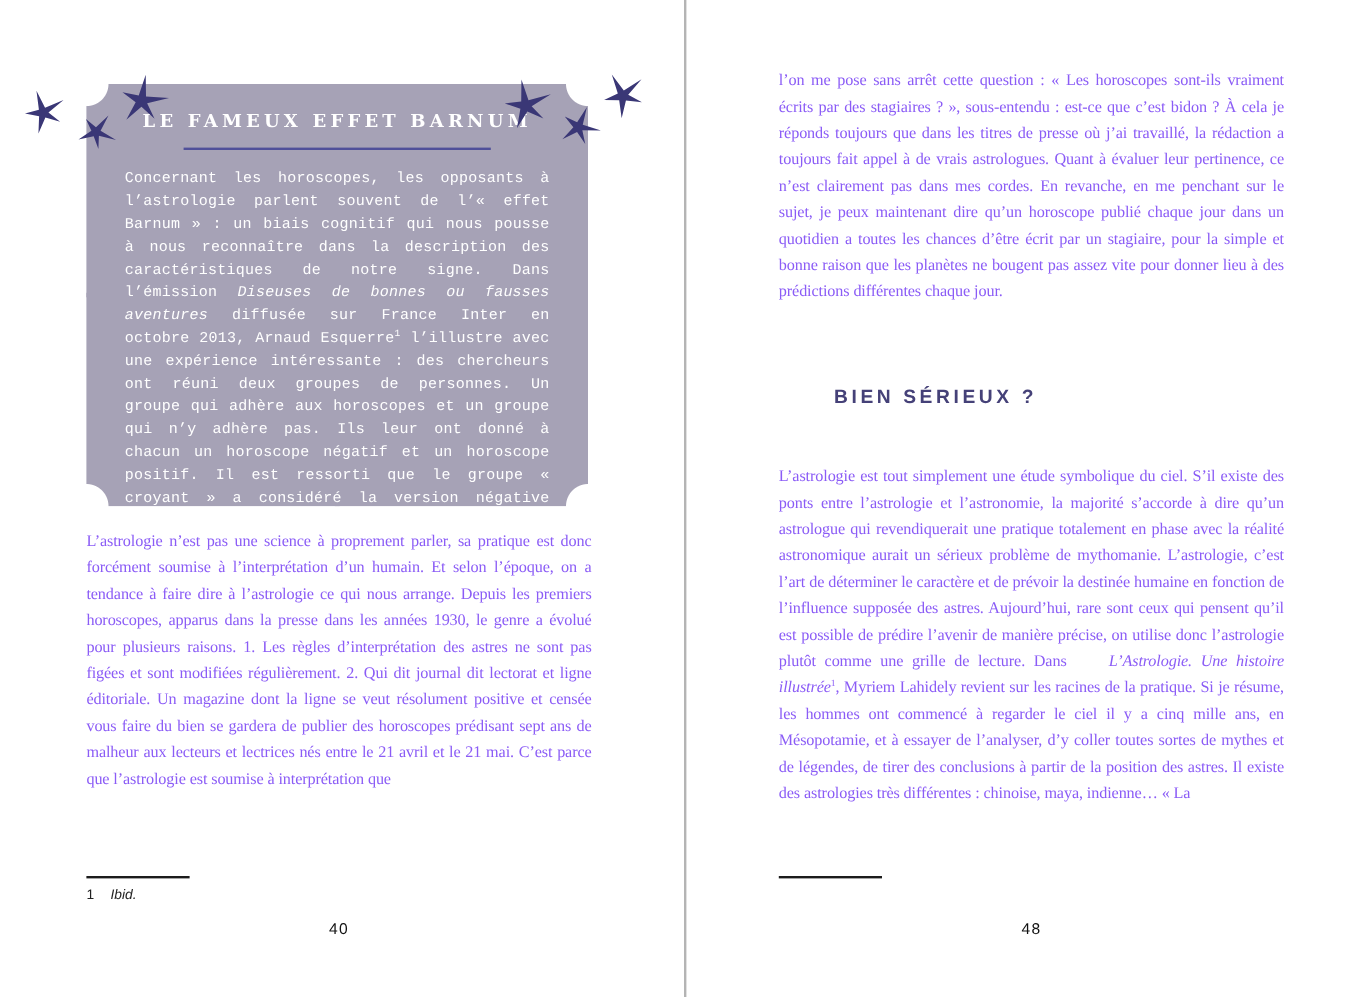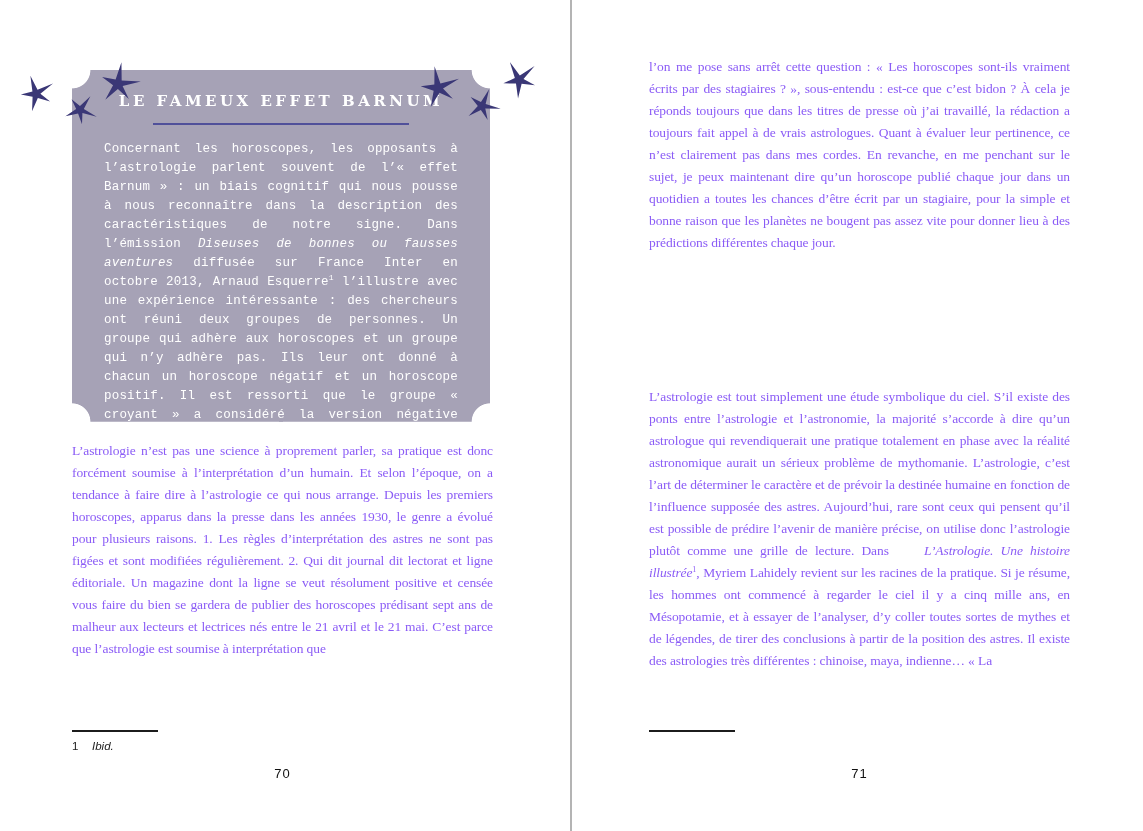--- a/index.html
+++ b/index.html
@@ -122,30 +122,31 @@
       </svg>
   </span>
 
   <p class="body-par" id="left-par">L’astrologie n’est pas une science à proprement parler, sa pratique est donc forcément soumise à l’interprétation d’un humain. Et selon l’époque, on a tendance à faire dire à l’astrologie ce qui nous arrange. Depuis les premiers horoscopes, apparus dans la presse dans les années 1930, le genre a évolué pour plusieurs raisons. 1. Les règles d’interprétation des astres ne sont pas figées et sont modifiées régulièrement. 2. Qui dit journal dit lectorat et ligne éditoriale. Un magazine dont la ligne se veut résolument positive et censée vous faire du bien se gardera de publier des horoscopes prédisant sept ans de malheur aux lecteurs et lectrices nés entre le 21 avril et le 21 mai. C’est parce que l’astrologie est soumise à interprétation que</p>
 
   <div class="footnote" id="left-fn">
     <div class="fn-rule"></div>
     <p class="fn-text"><span class="fn-num">1</span><i>Ibid.</i></p>
   </div>
 
-  <div class="pagenum" id="left-pn">70</div>
+  <div class="pagenum" id="left-pn">40</div>
 </section>
 
 <section>
 
   <p class="body-par" id="right-par1">l’on me pose sans arrêt cette question : « Les horoscopes sont-ils vraiment écrits par des stagiaires ? », sous-entendu : est-ce que c’est bidon ? À cela je réponds toujours que dans les titres de presse où j’ai travaillé, la rédaction a toujours fait appel à de vrais astrologues. Quant à évaluer leur pertinence, ce n’est clairement pas dans mes cordes. En revanche, en me penchant sur le sujet, je peux maintenant dire qu’un horoscope publié chaque jour dans un quotidien a toutes les chances d’être écrit par un stagiaire, pour la simple et bonne raison que les planètes ne bougent pas assez vite pour donner lieu à des prédictions différentes chaque jour.</p>
 
   <h2 class="section-heading">
+    <span>BIEN SÉRIEUX ?</span>
   </h2>
 
   <p class="body-par" id="right-par2"><span>L’astrologie est tout simplement une étude symbolique du ciel. S’il existe des ponts entre l’astrologie et l’astronomie, la majorité s’accorde à dire qu’un astrologue qui revendiquerait une pratique totalement en phase avec la réalité astronomique aurait un sérieux problème de mythomanie. L’astrologie, c’est l’art de déterminer le caractère et de prévoir la destinée humaine en fonction de l’influence supposée des astres. Aujourd’hui, rare sont ceux qui pensent qu’il est possible de prédire l’avenir de manière précise, on utilise donc l’astrologie plutôt comme une grille de lecture. Dans </span><i>L’Astrologie. Une histoire illustrée</i><sup class="fn-ref">1</sup><span>, Myriem Lahidely revient sur les racines de la pratique. Si je résume, les hommes ont commencé à regarder le ciel il y a cinq mille ans, en Mésopotamie, et à essayer de l’analyser, d’y coller toutes sortes de mythes et de légendes, de tirer des conclusions à partir de la position des astres. Il existe des astrologies très différentes : chinoise, maya, indienne… « La</span></p>
 
   <div class="footnote" id="right-fn">
     <div class="fn-rule"></div>
   </div>
 
-  <div class="pagenum" id="right-pn">71</div>
+  <div class="pagenum" id="right-pn">48</div>
 </section>
 
 </body></html>

